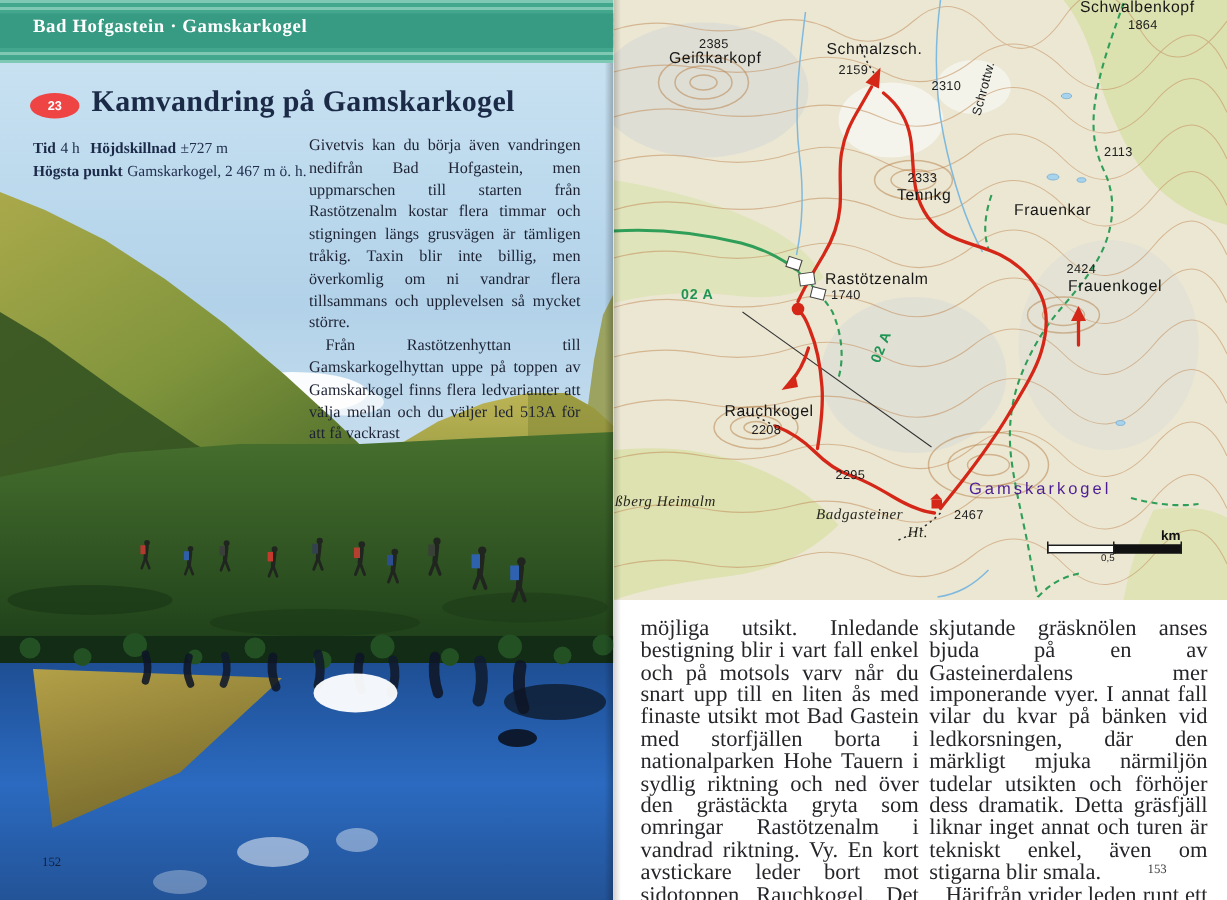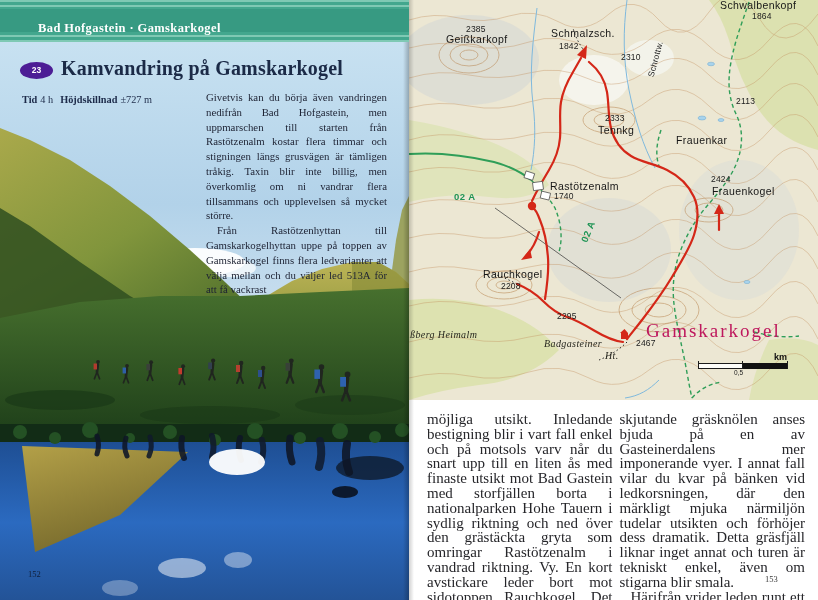--- a/index.html
+++ b/index.html
@@ -11,24 +11,24 @@
   .page-left::after{content:"";position:absolute;right:0;top:0;width:6px;height:100%;
           background:linear-gradient(90deg,rgba(0,0,0,0),rgba(0,0,0,.25));pointer-events:none;}
   .page-right::before{content:"";position:absolute;left:0;top:0;width:5px;height:100%;
           background:linear-gradient(90deg,rgba(0,0,0,.18),rgba(0,0,0,0));pointer-events:none;z-index:9;}
 
   
   .photo-svg{position:absolute;inset:0;z-index:0;}
   .band{position:absolute;left:0;top:0;width:409px;height:42px;z-index:3;
         background:repeating-linear-gradient(180deg,#7fc9b4 0 2px,#43a78e 2px 5px);}
   .band-solid{position:absolute;left:0;top:9px;width:100%;height:23px;background:#379a82;}
-  .band-title{position:absolute;left:22px;top:12px;color:#fff;font-weight:bold;font-size:12.5px;
-        letter-spacing:.4px;font-family:"Liberation Serif",serif;margin-left:16px;}
+  .band-title{position:absolute;left:22px;top:1px;color:#fff;font-weight:bold;font-size:12.5px;
+        letter-spacing:.4px;font-family:"Liberation Serif",serif;}
   .route-head{position:absolute;left:20px;top:57px;z-index:2;display:flex;align-items:center;}
-  .route-badge{width:33px;height:17px;border-radius:50%;background:#4c1d95;color:#fff;
+  .route-badge{width:33px;height:17px;border-radius:50%;background:#ef4444;color:#fff;
         font-family:"Liberation Sans",sans-serif;font-size:8.5px;font-weight:bold;
         display:flex;align-items:center;justify-content:center;margin-top:3px;}
   .route-title{margin-left:8px;font-size:20px;font-weight:bold;color:#1b2a47;letter-spacing:.2px;}
   .facts{position:absolute;left:22px;top:93px;width:184px;z-index:2;font-size:10.3px;
         line-height:14.6px;color:#22304e;}
   .fl{font-weight:bold;color:#1c2a49;margin-right:3px;}
   .fl.sp{margin-left:7px;font-family:Liberation Serif, serif;}
   .dot{display:inline-block;width:6px;height:6px;border-radius:50%;background:#cc3322;
         margin:0 3px 1px 1px;}
   .intro{position:absolute;left:206px;top:90px;width:181px;z-index:2;font-size:10.8px;
@@ -38,21 +38,21 @@
   .pageno{position:absolute;font-size:8.5px;z-index:4;}
   .pageno-left{left:28px;top:569px;color:#101f3a;}
   .pageno-right{left:356px;top:574px;color:#3a3a3a;}
 
   
   .map{position:absolute;left:0;top:0;width:409px;height:400px;overflow:hidden;background:#ece7d3;}
   .map svg{position:absolute;inset:0;}
   .lbl{position:absolute;font-family:"Liberation Sans",sans-serif;color:#161616;
         font-size:10.5px;letter-spacing:.4px;white-space:nowrap;z-index:5;}
   .lbl.elev{font-size:8.5px;letter-spacing:.2px;color:#202020;}
-  .lbl.lg{font-size:19px;letter-spacing:2px;color:#be185d;font-family:Liberation Serif, serif;}
+  .lbl.lg{font-size:11px;letter-spacing:2px;color:#4c1d95;}
   .lbl.it{font-family:"Liberation Serif",serif;font-style:italic;font-size:10px;color:#26261e;}
   .lbl.green{color:#209455;font-weight:bold;font-size:9.5px;letter-spacing:.5px;}
   .scalebar{position:absolute;left:289px;top:361px;z-index:6;}
   .scalebar .seg{position:absolute;top:2px;height:4px;}
   .seg-white{left:0;width:44px;background:#fdfdfa;border:1px solid #1c1c1c;}
   .seg-black{left:44px;width:44px;background:#111;border:1px solid #111;}
   .scalebar .tick{position:absolute;top:0;width:1px;height:8px;background:#1c1c1c;}
   .scalebar .mid-label{position:absolute;left:36px;top:8px;font-family:"Liberation Sans",sans-serif;
         font-size:6.5px;color:#1c1c1c;}
   .scalebar .unit{position:absolute;left:76px;top:-9px;font-family:"Liberation Sans",sans-serif;
@@ -233,20 +233,23 @@
 
     <div class="route-head">
       <div class="route-badge">23</div>
       <div class="route-title">Kamvandring på Gamskarkogel</div>
     </div>
 
     <div class="facts">
       <div>
         <span class="fl">Tid</span><span class="fv">4 h</span><span class="fl sp">Höjdskillnad</span><span class="fv">±727 m</span>
       </div>
+      <div>
+        <span class="fl">Högsta punkt</span><span class="fv">Gamskarkogel, 2 467 m ö. h.</span>
+      </div>
     </div>
 
     <div class="intro">
       <p>Givetvis kan du börja även vandringen nedifrån Bad Hofgastein, men uppmarschen till starten från Rastötzenalm kostar flera timmar och stigningen längs grusvägen är tämligen tråkig. Taxin blir inte billig, men överkomlig om ni vandrar flera tillsammans och upplevelsen så mycket större.</p>
       <p>Från Rastötzenhyttan till Gamskarkogelhyttan uppe på toppen av Gamskarkogel finns flera ledvarianter att välja mellan och du väljer led 513A för att få vackrast</p>
     </div>
 
     <div class="pageno pageno-left">152</div>
   </div>
 
@@ -350,21 +353,21 @@
         <g fill="#ffffff" stroke="#444" stroke-width=".7">
           <rect x="116" y="172" width="9" height="7" transform="rotate(18 120 175)"></rect>
           <rect x="124" y="182" width="10" height="8" transform="rotate(-8 129 186)"></rect>
           <rect x="132" y="192" width="9" height="7" transform="rotate(14 136 195)"></rect>
         </g>
       </svg>
 
       <span class="lbl elev" style="left:57px;top:24px">2385</span>
       <span class="lbl" style="left:37px;top:33px">Geißkarkopf</span>
       <span class="lbl" style="left:142px;top:27px">Schmalzsch.</span>
-      <span class="lbl elev" style="left:150px;top:41px">1842</span>
+      <span class="lbl elev" style="left:150px;top:41px">2159</span>
       <span class="lbl" style="left:311px;top:-1px">Schwalbenkopf</span>
       <span class="lbl elev" style="left:343px;top:11px">1864</span>
       <span class="lbl elev" style="left:212px;top:52px">2310</span>
       <span class="lbl elev" style="left:228px;top:54px;transform:rotate(-75deg)">Schrottw.</span>
       <span class="lbl elev" style="left:327px;top:96px">2113</span>
       <span class="lbl elev" style="left:196px;top:113px">2333</span>
       <span class="lbl" style="left:189px;top:124px">Tennkg</span>
       <span class="lbl" style="left:267px;top:134px">Frauenkar</span>
       <span class="lbl elev" style="left:302px;top:174px">2424</span>
       <span class="lbl" style="left:303px;top:185px">Frauenkogel</span>

